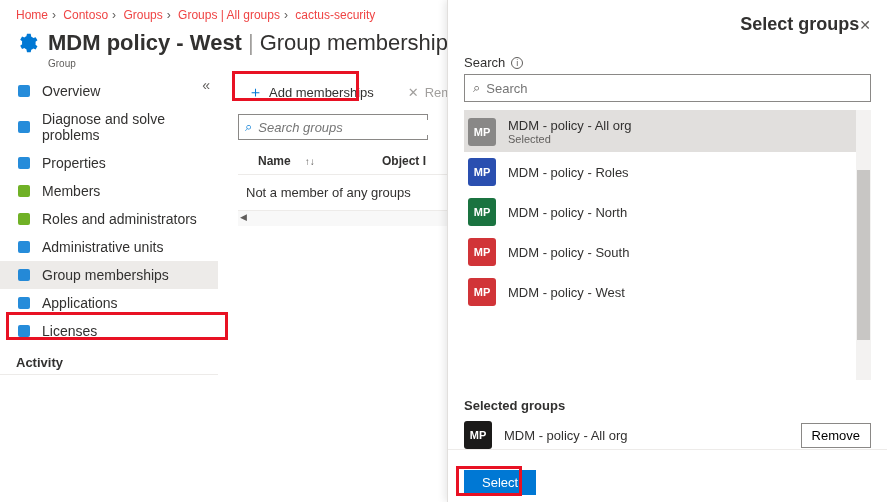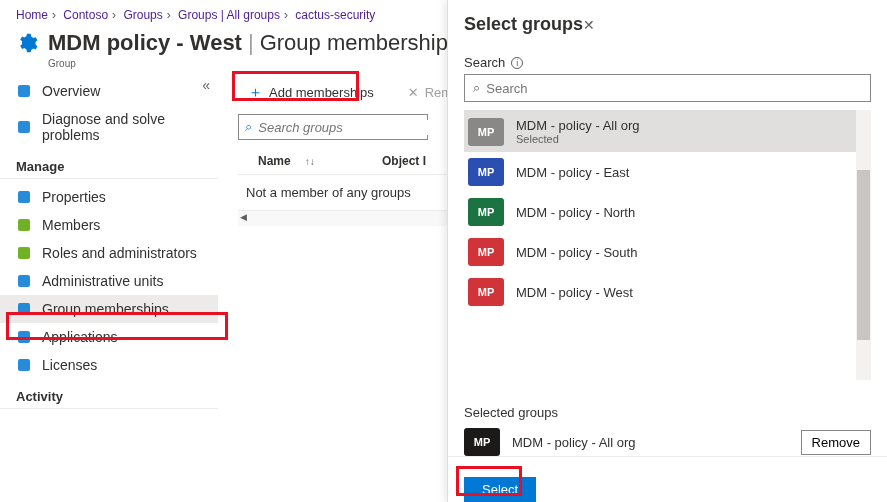--- a/index.html
+++ b/index.html
@@ -1,19 +1,19 @@
 <!DOCTYPE html>
 <html><head>
   <meta charset="utf-8">
   <style>
     * { box-sizing: border-box; margin: 0; padding: 0; font-family: "Segoe UI", -apple-system, sans-serif; }
     body { width: 887px; height: 502px; background: #fff; font-size: 13px; color: #323130; position: relative; overflow: hidden; }
 
     .breadcrumb { padding: 8px 16px; font-size: 12px; }
-    .breadcrumb a { color: #4c1d95; text-decoration: none; }
+    .breadcrumb a { color: #ef4444; text-decoration: none; }
     .breadcrumb .sep { color: #605e5c; margin: 0 4px; }
 
     .title-row { display: flex; align-items: center; padding: 0 16px 4px 16px; }
     .title-icon { width: 22px; height: 22px; margin-right: 10px; color: #0078d4; }
     .title-main { font-size: 22px; font-weight: 600; }
     .title-main .sub { font-weight: 300; color: #323130; }
     .title-divider { color: #a19f9d; font-weight: 300; margin: 0 6px; }
     .subtitle { font-size: 10px; color: #605e5c; padding-left: 48px; margin-top: -2px; }
 
     .content { display: flex; height: calc(100% - 70px); }
@@ -38,41 +38,41 @@
 
     .col-header { display: flex; gap:14px; padding: 6px 20px; font-size: 12px; font-weight: 600; border-bottom: 1px solid #edebe9; }
     .col-name { width: 110px; display:flex; gap:14px; align-items:center;}
     .sort { color:#605e5c; font-size:10px;}
     .empty-row { padding: 10px 8px; font-size: 13px; color: #323130; }
     .hscroll-track { height:16px; background:#f8f8f8; border-top:1px solid #edebe9; position:relative;}
     .hscroll-left { position:absolute; left:2px; top:1px; font-size:9px; color:#605e5c;}
 
     
     .panel { position: absolute; right: 0; top: 0; bottom: 0; width: 440px; background: #fff; border-left: 1px solid #e1dfdd; box-shadow: -2px 0 8px rgba(0,0,0,.1); display: flex; flex-direction: column; }
-    .panel-head { display: flex; align-items: center; justify-content: flex-start; padding: 14px 16px 8px 16px; }
+    .panel-head { display: flex; align-items: center; justify-content: flex-end; padding: 14px 16px 8px 16px; }
     .panel-title { font-size: 18px; font-weight: 600; }
     .panel-close { cursor: pointer; color: #605e5c; font-size: 14px; }
 
     .panel-body { flex:1; padding: 0 16px; display:flex; flex-direction:column;}
     .search-label { font-size: 13px; margin: 12px 0 4px 0; display: flex; align-items: center; gap: 6px; }
     .info-icon { width:12px; height:12px; border:1px solid #605e5c; border-radius:50%; font-size:9px; display:inline-flex; align-items:center; justify-content:center; color:#605e5c;}
     .panel-search { border: 1px solid #8a8886; display: flex; align-items: center; padding: 5px 8px; }
     .panel-search input { border: none; outline: none; font-size: 13px; flex: 1; }
     .panel-search .icn { color: #605e5c; margin-right: 6px; }
 
     .group-list { margin-top: 8px; position:relative; height:270px;}
     .group-scrollgutter { position:absolute; right:0; top:0; bottom:0; width:15px; background:#f3f2f1;}
     .group-scrollbar { position:absolute; right:1px; top:60px; width:13px; height:170px; background:#c8c6c4; }
     .group-item { display: flex; align-items: center; gap: 12px; padding: 6px 4px; cursor: pointer; }
     .group-item.selected { background: #e1dfdd; align-items:flex-start; padding-top:8px;}
-    .avatar { width: 36px; height: 28px; border-radius: 3px; display: flex; align-items: center; justify-content: center; color: #fff; font-size: 11px; font-weight: 600; }
+    .avatar { width: 28px; height: 28px; border-radius: 3px; display: flex; align-items: center; justify-content: center; color: #fff; font-size: 11px; font-weight: 600; }
     .group-item .meta {display:flex; flex-direction:column;}
     .selected-sub { font-size: 11px; color: #605e5c; }
 
-    .selected-head { font-size: 13px; font-weight: 400; margin: 25px 0 8px 0; }
+    .selected-head { font-size: 13px; font-weight: 700; margin: 18px 0 8px 0; }
     .selected-item { display: flex; align-items: center; gap: 12px; }
     .remove-btn { margin-left: auto; border: 1px solid #8a8886; background: #fff; padding: 4px 10px; font-size: 13px; cursor: pointer; }
 
     .panel-foot { padding: 20px 16px; border-top: 1px solid #edebe9; }
     .select-btn { background: #0078d4; color: #fff; border: none; padding: 5px 18px; font-size: 13px; cursor: pointer; }
 
     
     .highlight { position: absolute; border: 3px solid #e81123; pointer-events: none; }
     .h1 { left: 232px; top: 71px; width: 127px; height: 30px; }
     .h2 { left: 6px; top: 312px; width: 222px; height: 28px; }
@@ -117,21 +117,20 @@
         </div>
         <div class="nav-item">
           <span class="nav-icon">
             <svg viewBox="0 0 16 16" width="16" height="16">
               <rect x="2" y="2" width="12" height="12" rx="2" fill="#0078d4" opacity="0.85"></rect>
             </svg>
           </span>
           <span>Diagnose and solve problems</span>
         </div>
       </div>
-    <div class="nav-section">Manage</div>
     <div id="sidebar-manage">
         <div class="nav-item">
           <span class="nav-icon">
             <svg viewBox="0 0 16 16" width="16" height="16">
               <rect x="2" y="2" width="12" height="12" rx="2" fill="#0078d4" opacity="0.85"></rect>
             </svg>
           </span>
           <span>Properties</span>
         </div>
         <div class="nav-item">
@@ -236,21 +235,21 @@
       <div class="group-item selected">
           <span class="avatar" style="background:#898887">MP</span>
           <span class="meta">
             <span>MDM - policy - All org</span>
             <span class="selected-sub">Selected</span>
           </span>
         </div>
         <div class="group-item">
           <span class="avatar" style="background:#2a4fb0">MP</span>
           <span class="meta">
-            <span>MDM - policy - East</span>
+            <span>MDM - policy - Roles</span>
           </span>
         </div>
         <div class="group-item">
           <span class="avatar" style="background:#1a7340">MP</span>
           <span class="meta">
             <span>MDM - policy - North</span>
           </span>
         </div>
         <div class="group-item">
           <span class="avatar" style="background:#d13438">MP</span>

